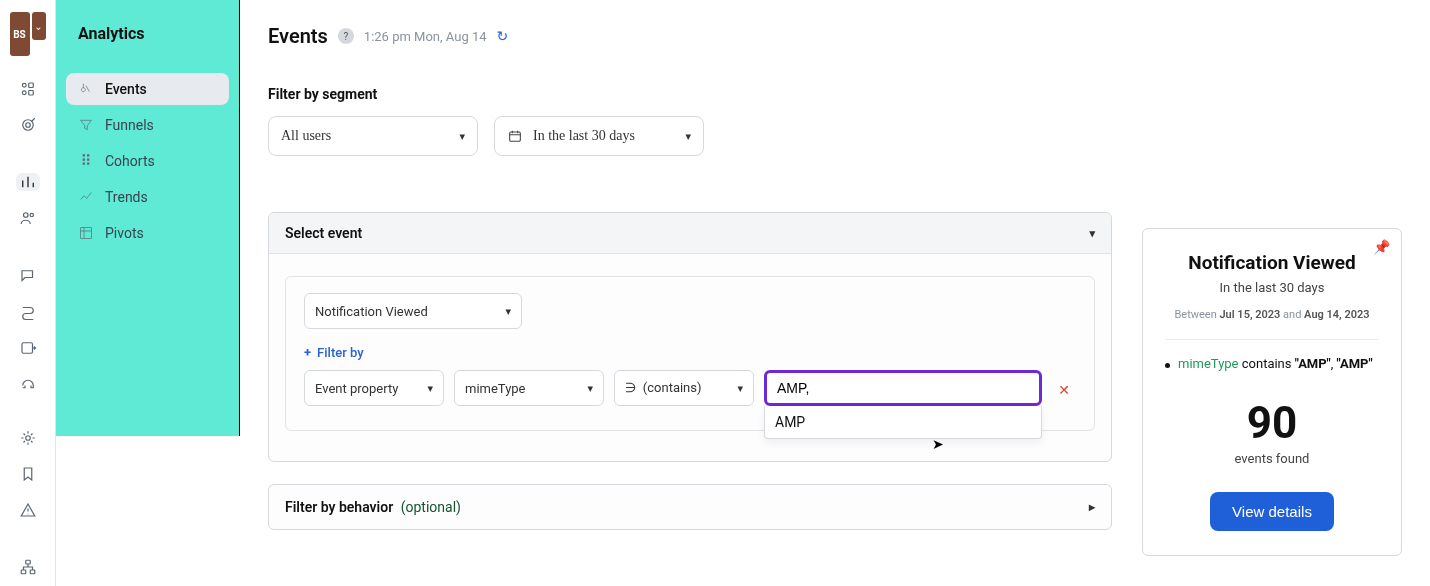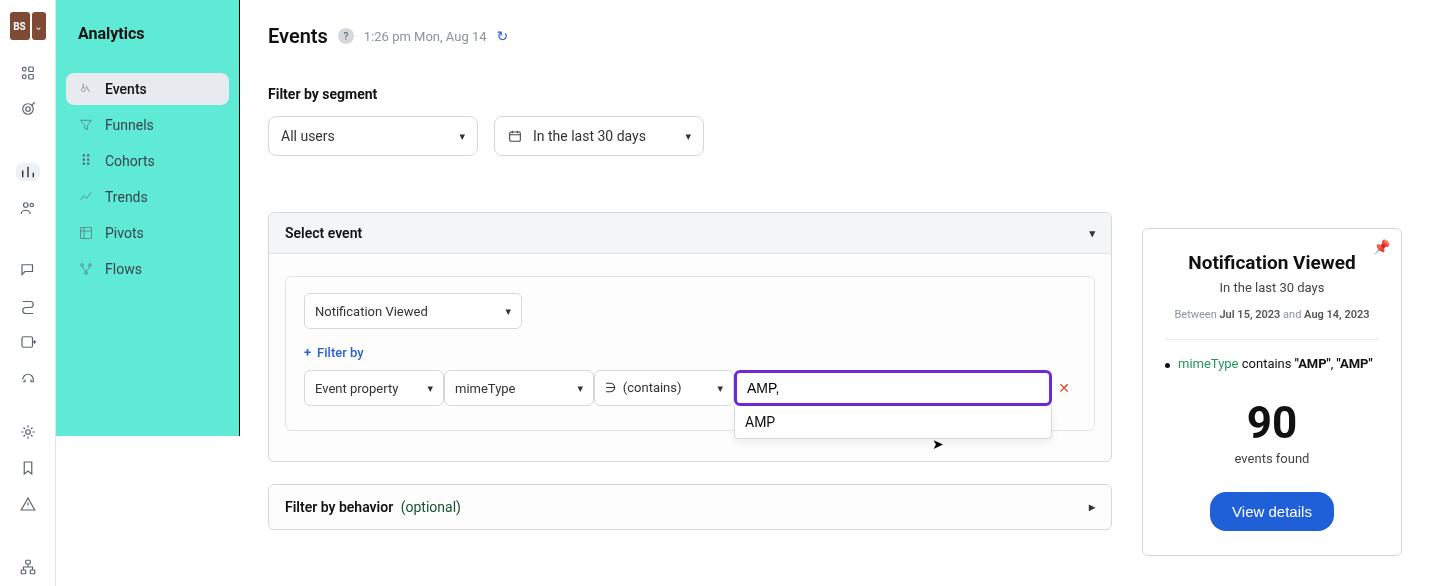--- a/index.html
+++ b/index.html
@@ -8,21 +8,21 @@
 
   
   .rail {
     position:absolute; left:0; top:0; width:56px; height:586px;
     border-right:1px solid #e1e3e6; background:#fff;
     display:flex; flex-direction:column; align-items:center; gap:18px; padding-top:12px;
   }
   .rail-logo {
     display:flex; gap:2px; margin-bottom:6px;
   }
-  .rail-logo .ls { width:20px; height:28px; border-radius:3px; background:#7e4a33; color:#fff; font-size:10px; font-weight:700; display:flex; align-items:center; justify-content:center; }
+  .rail-logo .ls { width:20px; height:44px; border-radius:3px; background:#7e4a33; color:#fff; font-size:10px; font-weight:700; display:flex; align-items:center; justify-content:center; }
   .rail-logo .chev { width:14px; height:28px; border-radius:3px; background:#7e4a33; color:#fff; display:flex; align-items:center; justify-content:center; font-size:10px;}
   .rail .ic {
     width:24px; height:24px; display:flex; align-items:center; justify-content:center;
     color:#5b6571; cursor:pointer; border-radius:6px;
   }
   .rail .ic.active { background:#eef1f4; color:#111; }
   .rail svg { width:18px; height:18px; stroke:#5b6571; fill:none; stroke-width:1.6; }
   .rail .ic.active svg { stroke:#111; }
   .rail .gap { height:18px; }
 
@@ -49,21 +49,21 @@
   .summary { flex:0 0 260px; }
 
   .page-head { display:flex; align-items:center; gap:10px; }
   .page-head h1 { font-size:20px; margin:0; font-weight:600; }
   .qmark { width:16px;height:16px;border-radius:50%;background:#d5d9dd;color:#555;font-size:10px;display:flex;align-items:center;justify-content:center; }
   .timestamp { color:#8a939e; font-size:13px; }
   .refresh { color:#2a62d6; font-size:14px; cursor:pointer; }
 
   .sect-label { font-size:14px; font-weight:700; margin:38px 0 14px; }
 
-  .controls-row { display:flex; gap:16px; }
+  .controls-row { display:flex; gap:16px;font-family:Liberation Serif, serif; }
   .dd {
     border:1px solid #d5d9dd; border-radius:8px; background:#fff; height:40px;
     display:flex; align-items:center; padding:0 12px; gap:10px; font-size:14px; color:#333; cursor:pointer;
     min-width:210px; justify-content:space-between;
   }
   .dd .dd-left { display:flex; align-items:center; gap:10px; }
   .chev-down { font-size:11px; color:#333; }
 
   .panel {
     border:1px solid #d5d9dd; border-radius:6px; margin-top:56px; background:#fdfdfd;
@@ -77,21 +77,21 @@
   .inner-card {
     border:1px solid #e1e3e6; border-radius:6px; padding:16px 18px 24px;
   }
   .small-dd {
     border:1px solid #d5d9dd; border-radius:6px; background:#fff; height:36px;
     display:flex; align-items:center; padding:0 10px; gap:8px; font-size:13px; color:#333; cursor:pointer;
     justify-content:space-between;
   }
   .filter-by { display:flex; align-items:center; gap:6px; color:#2a62d6; font-size:13px; margin:16px 0 10px; cursor:pointer; font-weight:500;}
   .filter-by .plus { font-weight:700; }
-  .filter-row { display:flex; align-items:center; position:relative; }
+  .filter-row { display:flex; gap:10px; align-items:flex-end; position:relative; }
   .filter-row .small-dd { min-width:140px; }
   .op-dd { min-width:140px; }
   .op-sym { font-family: "Times New Roman", serif; }
   .value-wrap { flex:1 1 auto; position:relative; }
   .value-input {
     width:100%; height:36px; border:3px solid #6d28d9; border-radius:6px; padding:0 10px; font-size:14px;
   }
   .suggest {
     position:absolute; left:0; right:0; top:36px; background:#fff; border:1px solid #d5d9dd; border-top:none;
     border-radius:0 0 4px 4px; padding:8px 10px; font-size:14px; box-shadow:0 4px 8px rgba(0,0,0,0.06);
@@ -117,21 +117,21 @@
   .sum-range { font-size:11px; color:#8a939e; margin-top:13px; }
   .sum-range b { color:#555; font-weight:600; }
   .divider { border-top:1px solid #e7eaee; margin:18px 0 16px; }
   .bullet { text-align:left; font-size:13px; display:flex; gap:8px; }
   .bullet .dot { width:5px;height:5px;border-radius:50%;background:#111; margin-top:7px; flex:0 0 5px; }
   .bullet .mt { color:#1f9a5a; }
   .big-num { font-size:44px; font-weight:700; margin-top:26px; }
   .events-found { font-size:13px; color:#444; margin-top:2px; }
   .view-btn {
     margin-top:26px; display:inline-block; background:#1f5fd8; color:#fff; font-size:15px; font-weight:500;
-    padding:11px 22px; border-radius:16px; cursor:pointer; border:none;
+    padding:11px 22px; border-radius:8px; cursor:pointer; border:none;
   }
 
   .cursor-ptr {
     position:absolute; left:932px; top:436px; font-size:14px; color:#000; pointer-events:none;
   }
 </style>
 </head>
 <body>
 
 <div class="rail">
@@ -242,29 +242,20 @@
         <path d="M4 16l5-6 4 4 7-9"></path>
       </svg>
     <span>Trends</span>
   </div>
   <div class="side-item">
     <svg viewBox="0 0 24 24">
         <rect x="4" y="4" width="16" height="16"></rect>
         <path d="M4 9h16M9 4v16"></path>
       </svg>
     <span>Pivots</span>
-  </div>
-  <div class="side-item">
-    <svg viewBox="0 0 24 24">
-        <circle cx="6" cy="6" r="2"></circle>
-        <circle cx="18" cy="6" r="2"></circle>
-        <circle cx="12" cy="18" r="2"></circle>
-        <path d="M7 8c0 5 4 4 4 8M17 8c0 5-4 4-4 8"></path>
-      </svg>
-    <span>Flows</span>
   </div>
 </div>
 
 <div class="main">
   <div class="content">
 
     <div class="page-head">
       <h1>Events</h1>
       <div class="qmark">?</div>
       <span class="timestamp">1:26 pm Mon, Aug 14</span>

